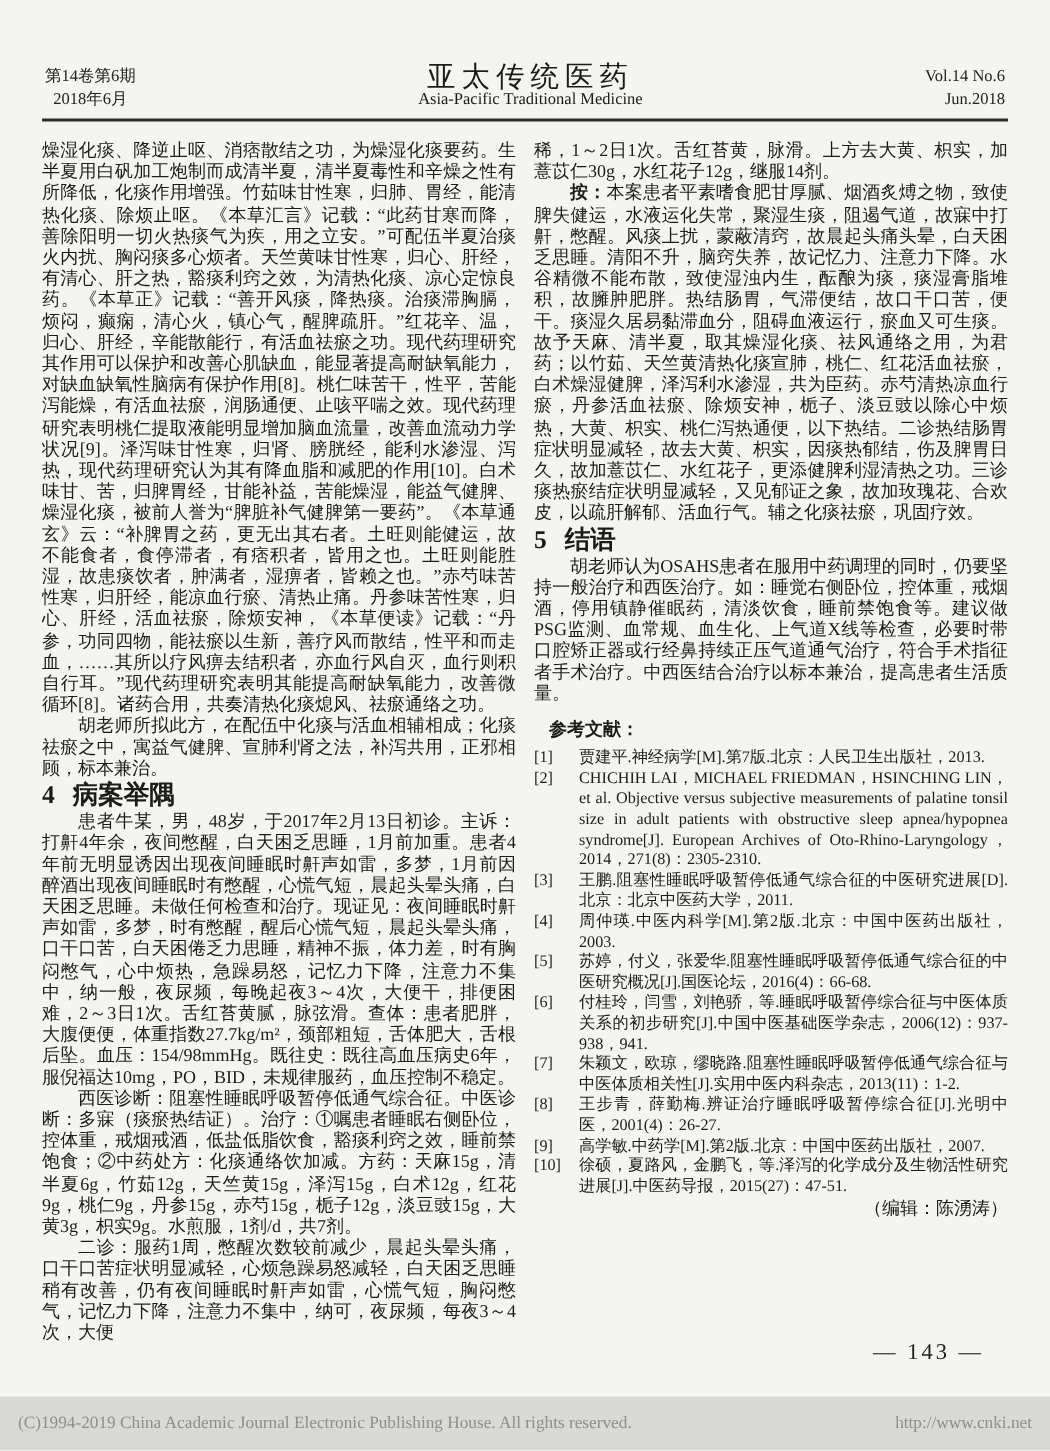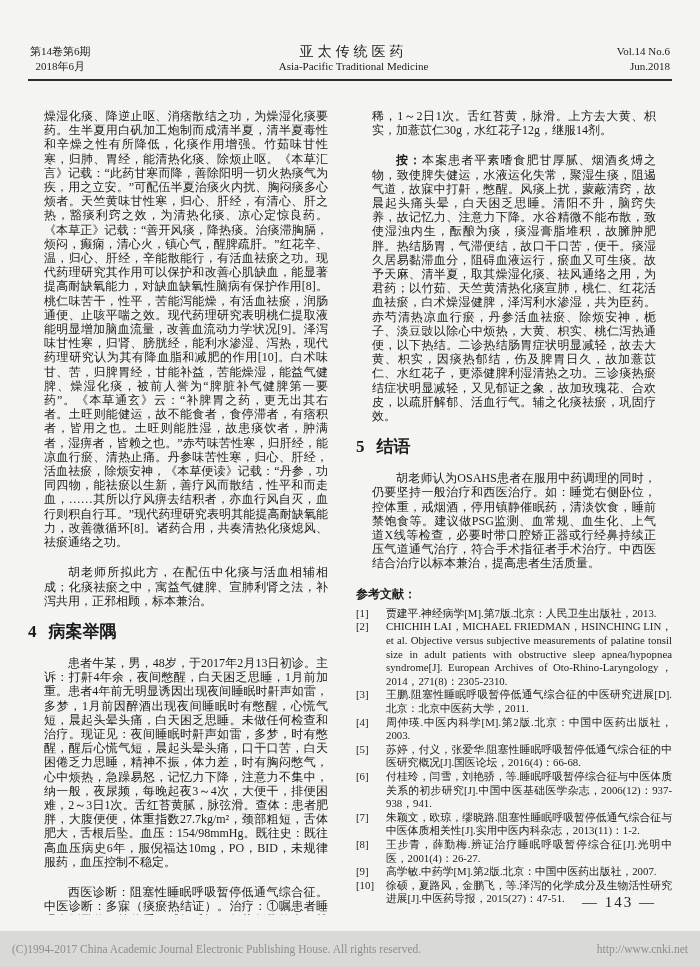--- a/index.html
+++ b/index.html
@@ -11,32 +11,32 @@
     position:relative;
     overflow:hidden;
   }
   .page{padding:44px 28px 0;}
   
   .header{display:flex;justify-content:space-between;align-items:center;padding:0 2px 5px;}
   .hdr-left,.hdr-right{font-size:11px;line-height:15px;color:#222;}
   .hdr-left{text-align:center;}
   .hdr-right{text-align:right;}
   .hdr-center{text-align:center;}
-  .journal-cn{font-size:14px;letter-spacing:4px;line-height:15px;}
+  .journal-cn{font-size:19px;letter-spacing:4px;line-height:15px;}
   .journal-en{font-size:11px;line-height:15px;}
   .header-rule{border:0;border-top:2px solid #2c2c2c;margin:0 0 12px 0;}
   
   .columns{display:flex;gap:12px;height:822px;}
   .col{width:316px;font-size:12px;line-height:14.2px;text-align:justify;overflow:hidden;}
-  .col p{margin:16px;text-indent:2em;}
+  .col p{margin:0;text-indent:2em;}
   .col p.noindent{text-indent:0;}
   .sec-head{font-weight:bold;font-size:17px;line-height:16px;margin:3px 0 2px;text-indent:0;}
   .sec-head .sec-no{margin-right:12px;}
   .note-label{font-weight:bold;}
-  .refs-title{font-weight:bold;text-indent:0;margin:10px 0 6px;}
+  .refs-title{font-weight:bold;text-indent:0;margin:10px 10px 6px;}
   .ref{display:flex;font-size:10.8px;line-height:13.6px;}
   .ref-label{flex:none;width:30px;}
   .ref-text{flex:1;text-align:justify;}
   .editor-line{text-align:right;margin-top:3px;text-indent:0;}
   
   .page-number{position:absolute;top:894px;right:44px;font-size:15px;letter-spacing:2px;color:#222;}
   .footer-band{
     position:absolute;left:0;bottom:0;width:700px;height:36px;
     background:#d9d9d7;color:#8e8e8c;
     display:flex;align-items:center;justify-content:space-between;
@@ -130,15 +130,15 @@
 
       <p class="editor-line">（编辑：陈湧涛）</p>
     </div>
 
   </div>
 </div>
 
 <div class="page-number">— 143 —</div>
 
 <div class="footer-band">
-  <span>(C)1994-2017 China Academic Journal Electronic Publishing House. All rights reserved.</span>
+  <span>(C)1994-2019 China Academic Journal Electronic Publishing House. All rights reserved.</span>
   <span>http://www.cnki.net</span>
 </div>
 
 </body></html>

